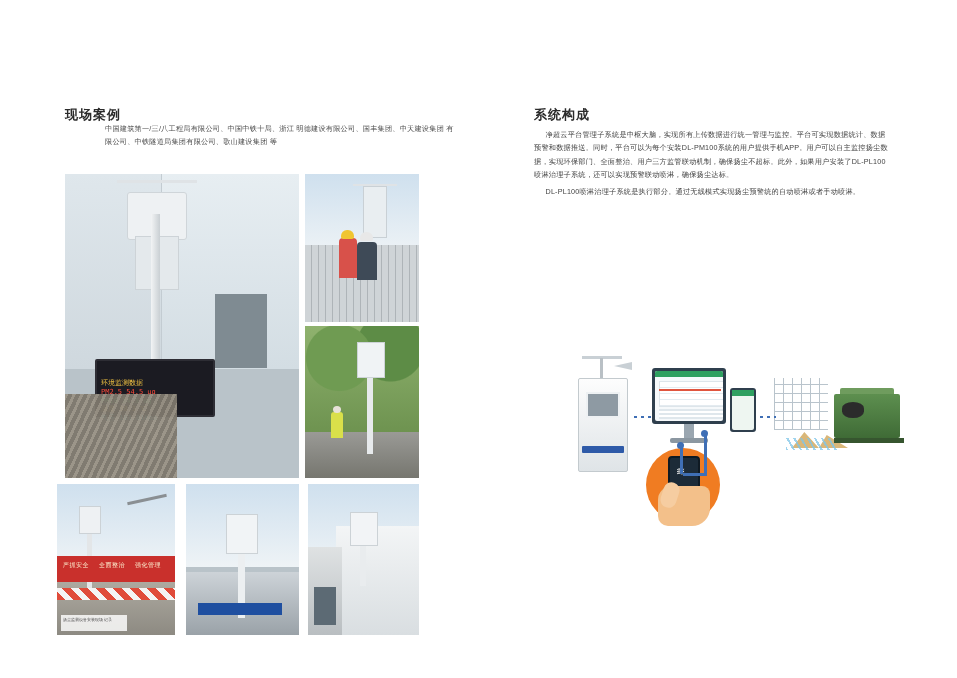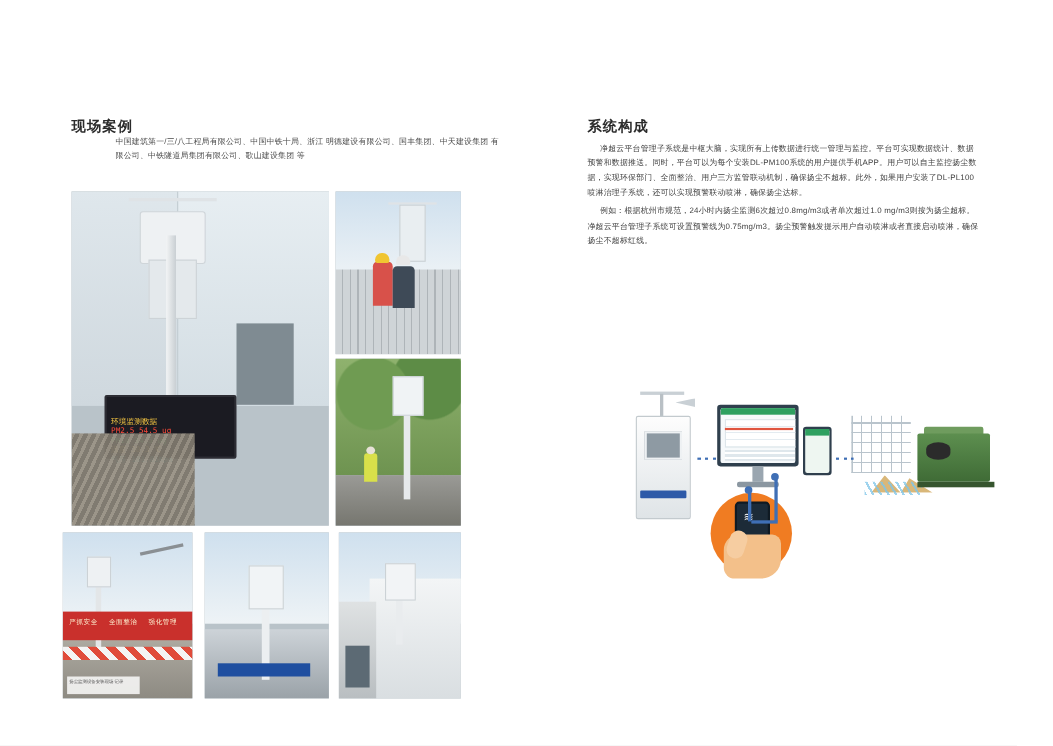--- a/index.html
+++ b/index.html
@@ -485,21 +485,21 @@
     <div class="wall6"></div>
     <div class="door6"></div>
     <div class="pole6"></div>
     <div class="box6"></div>
   </div>
 
   <h2 class="section-title" id="right-title">系统构成</h2>
 
   <div id="right-para">
     <p>净超云平台管理子系统是中枢大脑，实现所有上传数据进行统一管理与监控。平台可实现数据统计、数据预警和数据推送。同时，平台可以为每个安装DL-PM100系统的用户提供手机APP。用户可以自主监控扬尘数据，实现环保部门、全面整治、用户三方监管联动机制，确保扬尘不超标。此外，如果用户安装了DL-PL100喷淋治理子系统，还可以实现预警联动喷淋，确保扬尘达标。</p>
-    <p>例如：根据杭州市规范，24小时内扬尘监测6次超过0.8mg/m3或者单次超过1.0 mg/m3则按为扬尘超标。净超云平台管理子系统可设置预警线为0.75mg/m3。扬尘预警触发提示用户自动喷淋或者直接启动喷淋，确保扬尘不超标红线。</p>
+    <p>DL-PL100喷淋治理子系统是执行部分。通过无线模式实现扬尘预警统的自动喷淋或者手动喷淋。</p>
   </div>
 
   <div id="diagram">
 
     <div class="dg" id="dg-station">
       <div class="cup"></div>
       <div class="vane"></div>
       <div class="mast"></div>
       <div class="cab"></div>
       <div class="scr"></div>

